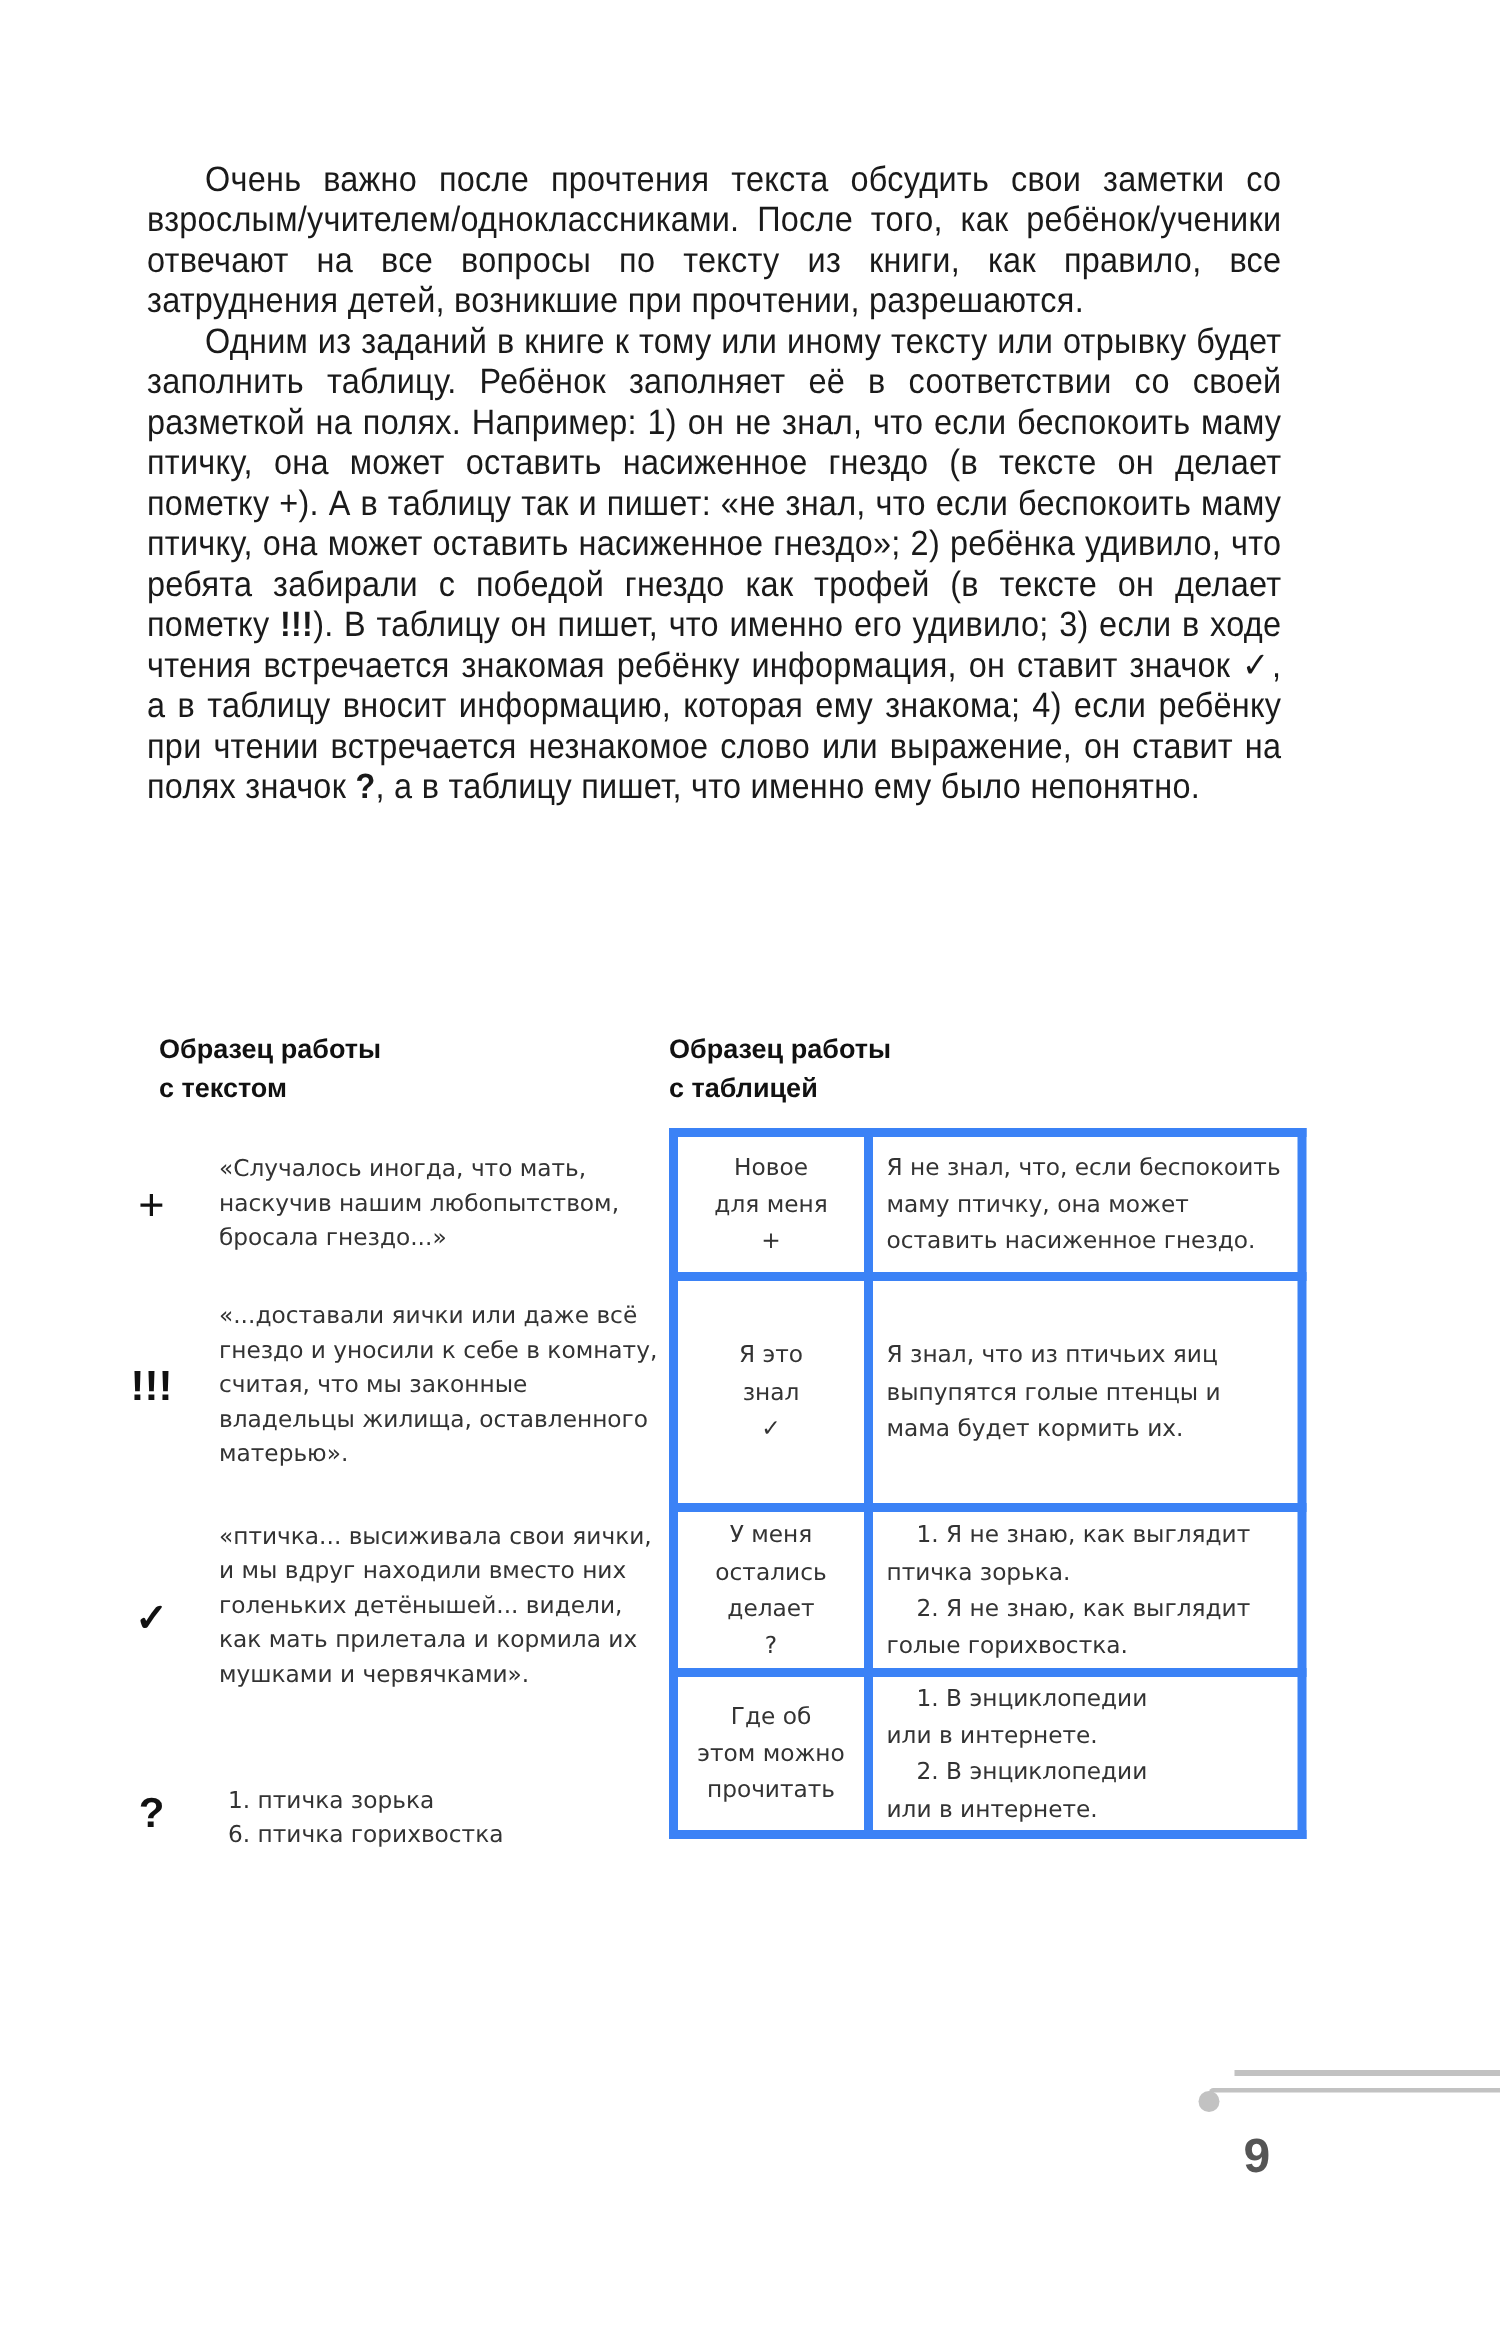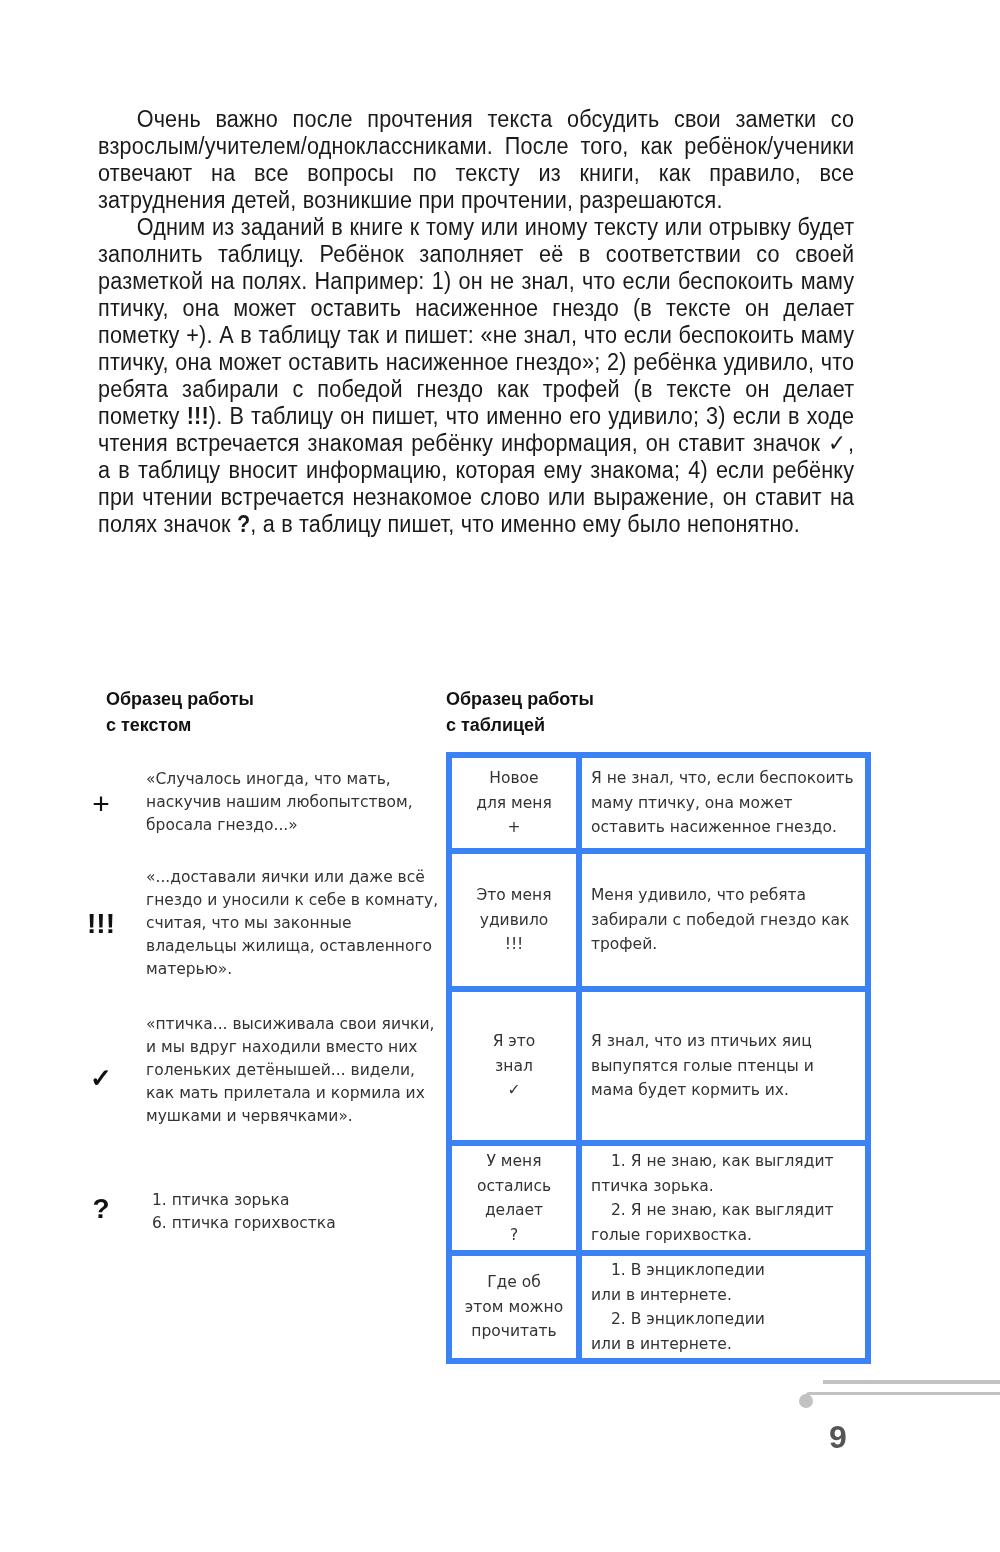--- a/index.html
+++ b/index.html
@@ -84,28 +84,20 @@
 <table class="work">
   <tbody>
       <tr style="height:96px;">
     <td class="c1">
       <div>Новое</div>
       <div>для меня</div>
       <div>+</div>
     </td>
     <td class="c2">Я не знал, что, если беспокоить маму птичку, она может оставить насиженное гнездо.</td>
   </tr>
-  <tr style="height:138px;">
-    <td class="c1">
-      <div>Это меня</div>
-      <div>удивило</div>
-      <div>!!!</div>
-    </td>
-    <td class="c2">Меня удивило, что ребята забирали с победой гнездо как трофей.</td>
-  </tr>
   <tr style="height:154px;padding-left:32px;">
     <td class="c1">
       <div>Я это</div>
       <div>знал</div>
       <div>✓</div>
     </td>
     <td class="c2">Я знал, что из птичьих яиц выпупятся голые птенцы и мама будет кормить их.</td>
   </tr>
   <tr style="height:110px;padding-left:28px;">
     <td class="c1">

